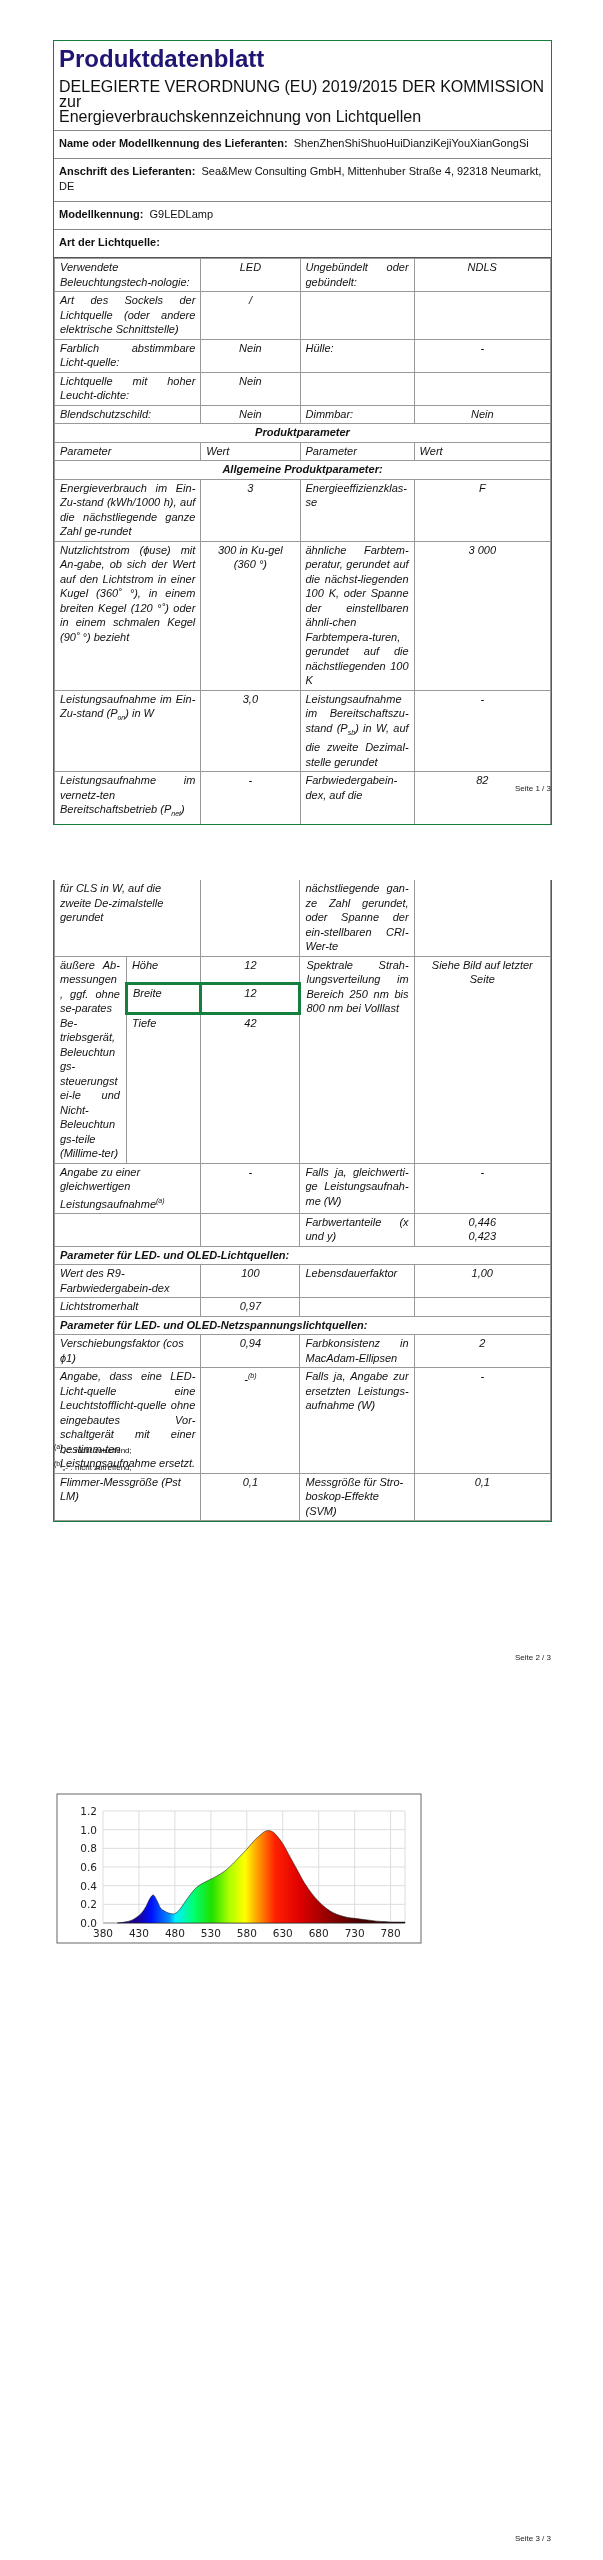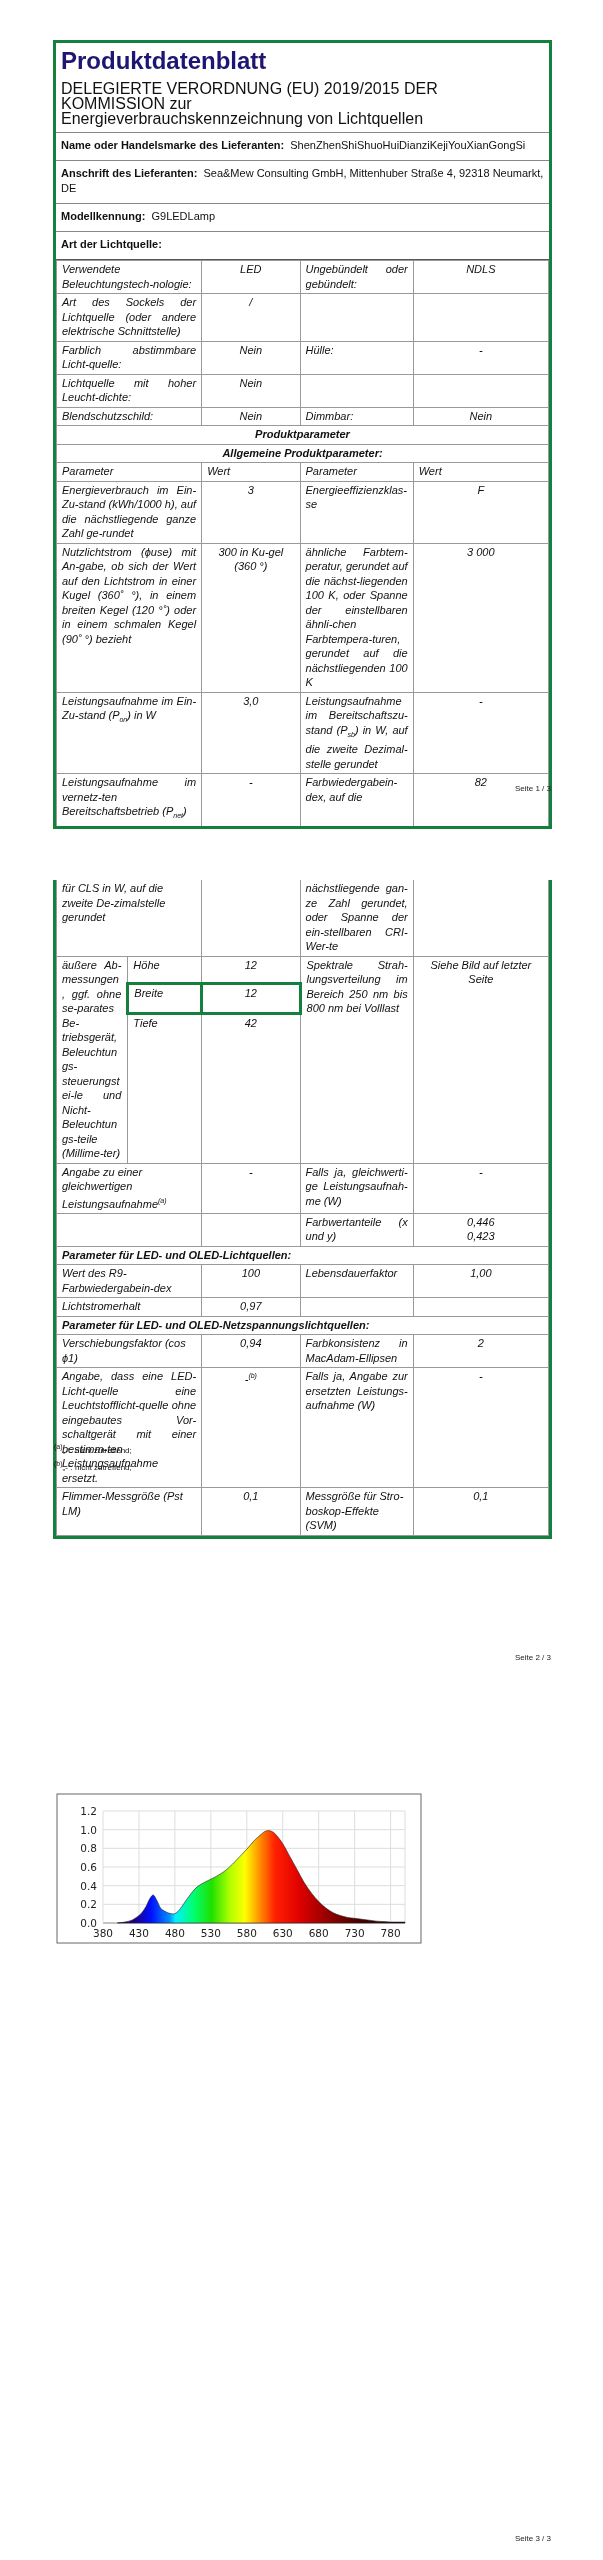--- a/index.html
+++ b/index.html
@@ -1,18 +1,18 @@
 <!DOCTYPE html>
 <html><head>
 <meta charset="utf-8">
 <style>
   html, body { margin:0; padding:0; background:#ffffff; }
   body { width:603px; height:2560px; position:relative; font-family:"Liberation Sans", sans-serif; color:#111; overflow:hidden; }
   .page { position:absolute; left:0; width:603px; }
-  .sheet { position:absolute; left:53px; width:499px; border:3px solid #15803d; box-sizing:border-box; }
+  .sheet { position:absolute; left:53px; width:499px; border:1px solid #15803d; box-sizing:border-box; }
   table { border-collapse:collapse; width:100%; table-layout:fixed; font-size:11px; line-height:14.5px;font-style:italic; }
   td { border:1px solid #999; padding:1px 5px 2px 5px; vertical-align:top; word-wrap:break-word; }
   td.c { text-align:center; }
   td.j { text-align:justify; }
   .head { padding:4px 5px 6px 5px; border-bottom:1px solid #888; }
   .title { font-size:24px; font-weight:bold; color:#1f1572; line-height:28px; margin:0 0 6px 0; }
   .sub { font-size:16px; line-height:15px; }
   .line { padding:5px 5px 7px 5px; border-bottom:1px solid #888; font-size:11px; line-height:15px; }
   .b { font-weight:bold; }
   .secth { text-align:center; font-weight:bold; }
@@ -26,21 +26,21 @@
 <body>
 
 <div class="page" style="top:0;height:835px;">
   <div class="sheet" style="top:40px;">
     <div class="head">
       <div class="title">Produktdatenblatt</div>
       <div class="sub">DELEGIERTE VERORDNUNG (EU) 2019/2015 DER KOMMISSION zur</div>
       <div class="sub">Energieverbrauchskennzeichnung von Lichtquellen</div>
     </div>
     <div class="line">
-      <span class="b">Name oder Handelsmarke des Lieferanten:</span>&nbsp;
+      <span class="b">Name oder Modellkennung des Lieferanten:</span>&nbsp;
       <span>ShenZhenShiShuoHuiDianziKejiYouXianGongSi</span>
     </div>
     <div class="line">
       <span class="b">Anschrift des Lieferanten:</span>&nbsp;
       <span>Sea&amp;Mew Consulting GmbH, Mittenhuber Straße 4, 92318 Neumarkt, DE</span>
     </div>
     <div class="line">
       <span class="b">Modellkennung:</span>&nbsp;
       <span>G9LEDLamp</span>
     </div>
@@ -83,28 +83,28 @@
             <td class="c">Nein</td>
             <td class="j">Dimmbar:</td>
             <td class="c">Nein</td>
           </tr>
         </tbody>
       <tbody>
           <tr>
             <td colspan="4" class="secth">Produktparameter</td>
           </tr>
       <tr>
-            <td colspan="4" class="secth">Allgemeine Produktparameter:</td>
-          </tr>
-      <tr>
         <td>Parameter</td>
         <td>Wert</td>
         <td>Parameter</td>
         <td>Wert</td>
       </tr>
+      <tr>
+            <td colspan="4" class="secth">Allgemeine Produktparameter:</td>
+          </tr>
       <tr>
         <td class="j">Energieverbrauch im Ein-Zu-stand (kWh/1000 h), auf die nächstliegende ganze Zahl ge-rundet</td>
         <td class="c">3</td>
         <td>Energieeffizienzklas-se</td>
         <td class="c">F</td>
       </tr>
       <tr>
         <td class="j">Nutzlichtstrom (ϕuse) mit An-gabe, ob sich der Wert auf den Lichtstrom in einer Kugel (360˚ °), in einem breiten Kegel (120 °˚) oder in einem schmalen Kegel (90˚ °) bezieht</td>
         <td class="c">300 in Ku-gel (360 °)</td>
         <td class="j">ähnliche Farbtem-peratur, gerundet auf die nächst-liegenden 100 K, oder Spanne der einstellbaren ähnli-chen Farbtempera-turen, gerundet auf die nächstliegenden 100 K</td>

